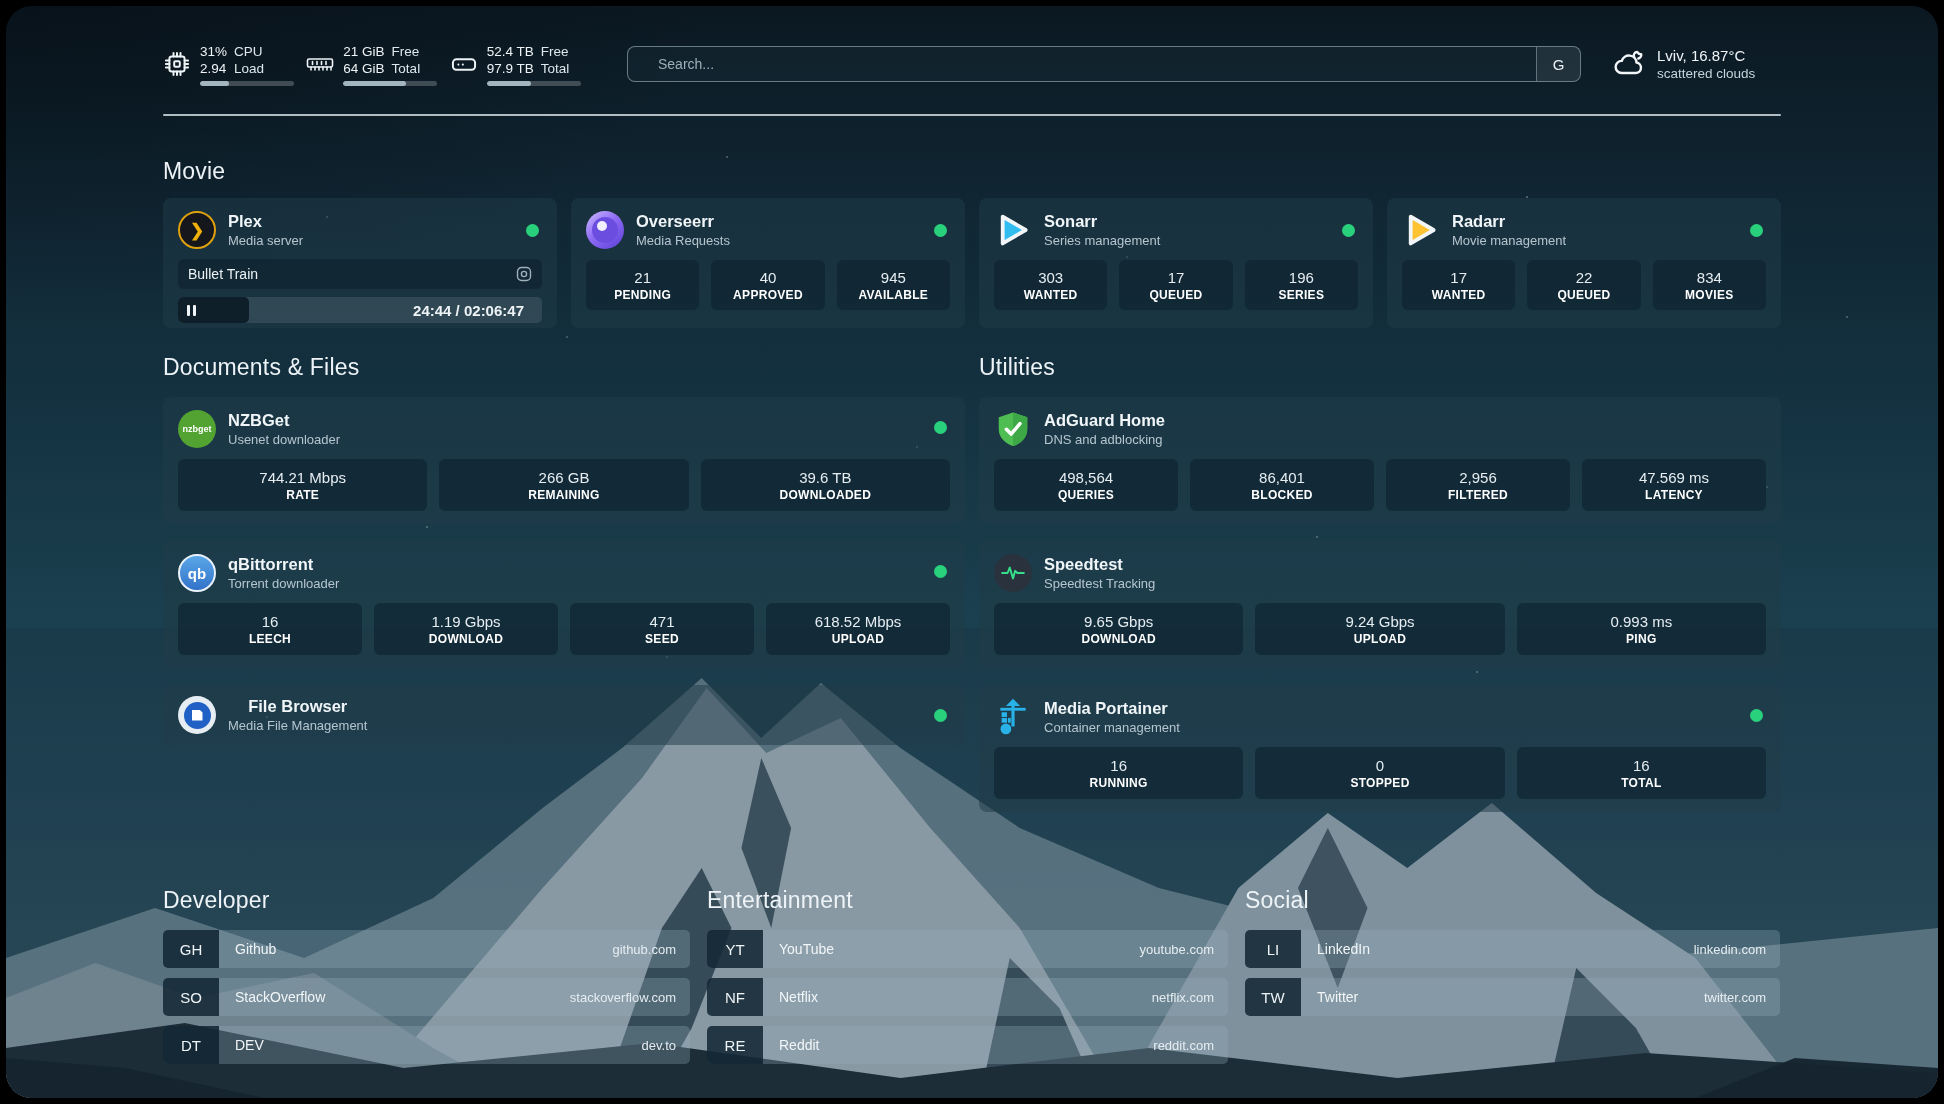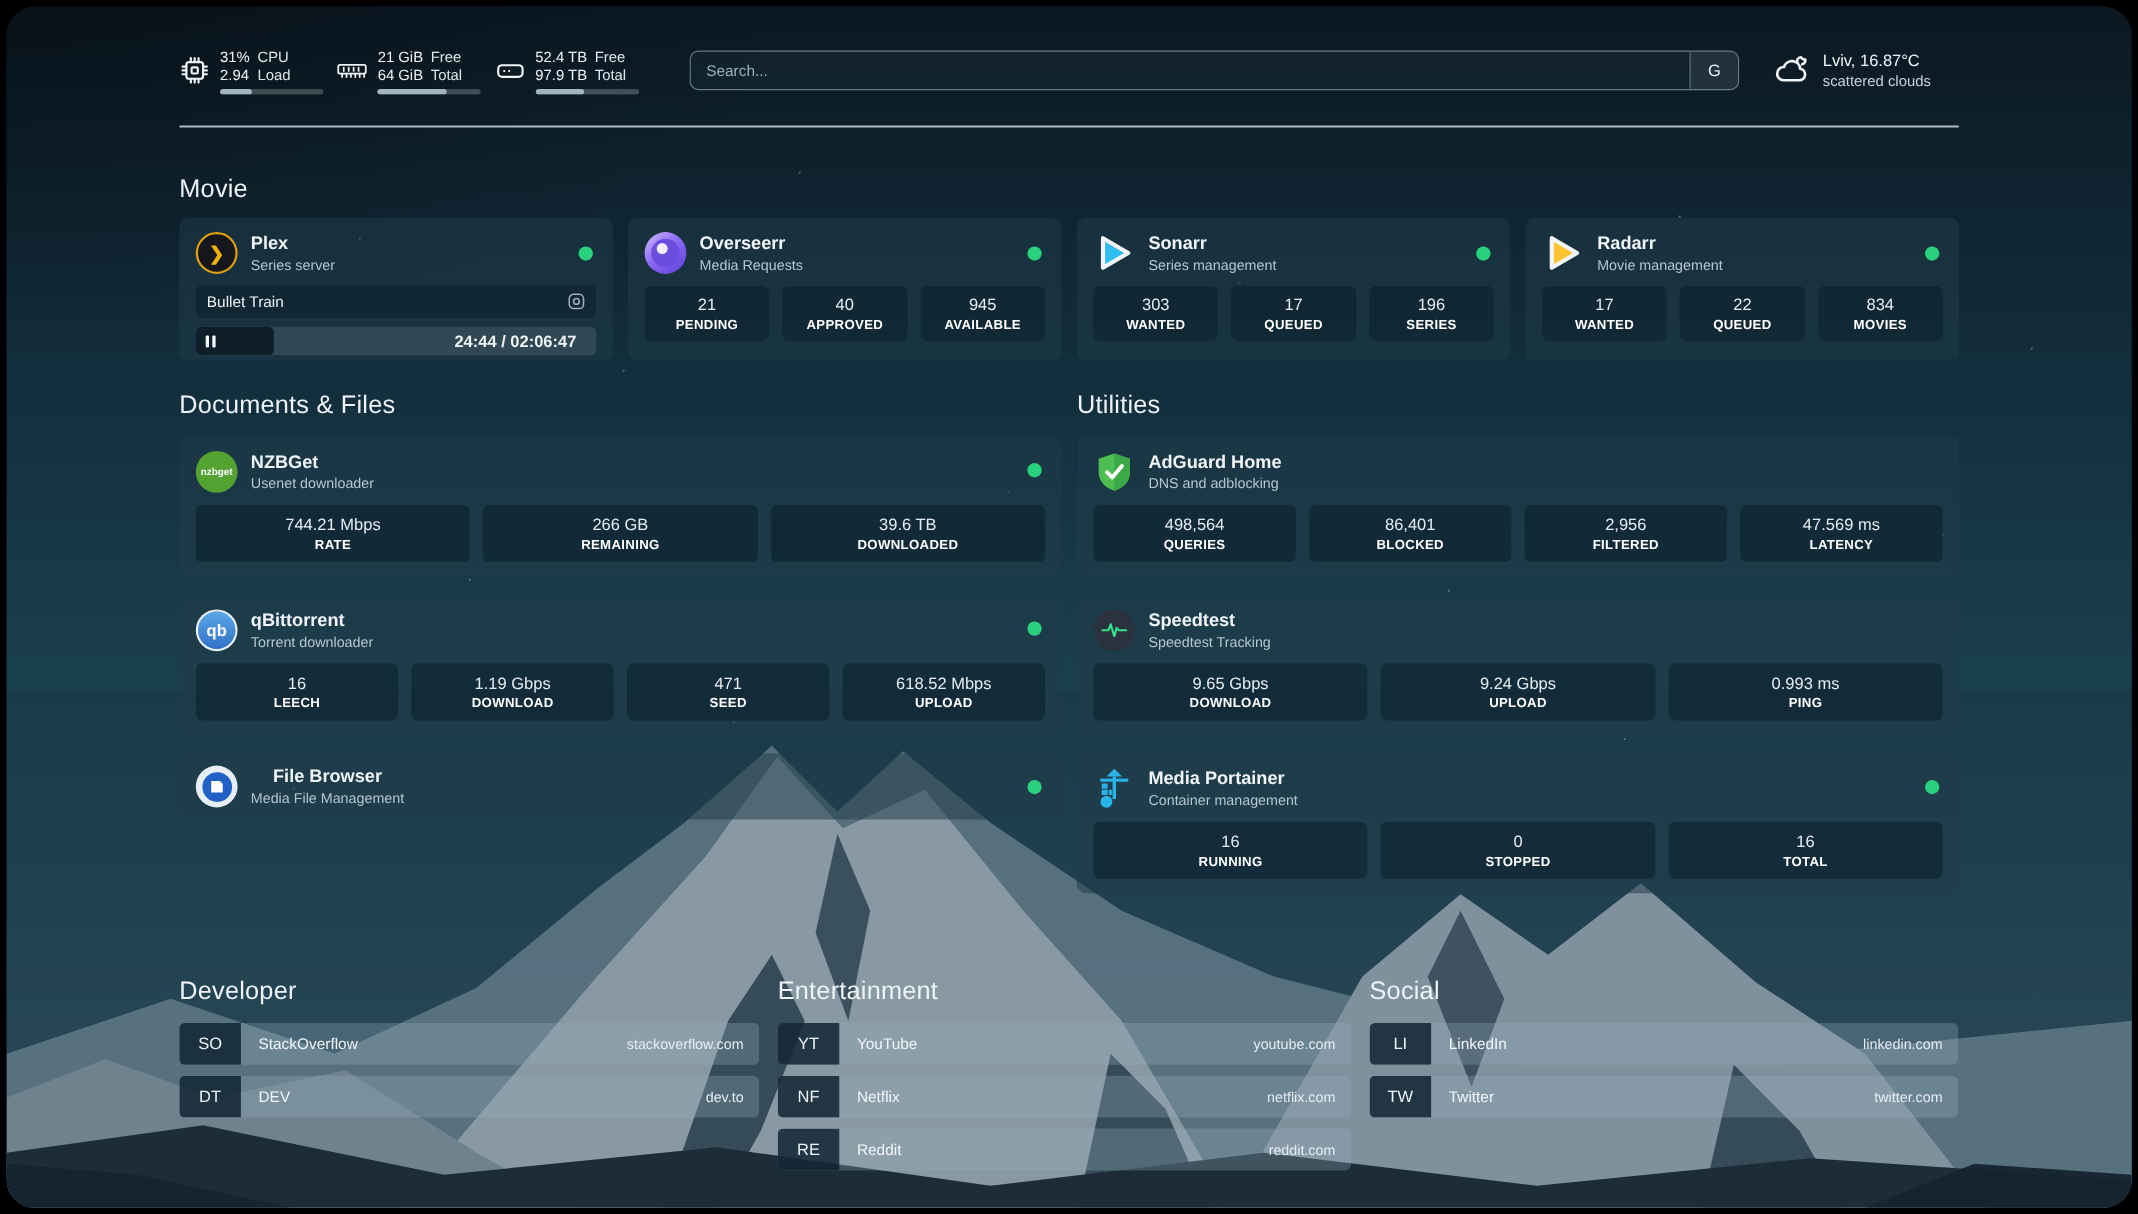--- a/index.html
+++ b/index.html
@@ -31,21 +31,21 @@
   .sys-widgets{ display:flex; width:430px; }
   .sys-widget{ display:flex; align-items:center; width:144px; }
   .sys-icon{ width:28px; height:28px; flex-shrink:0; margin-right:9px; color:#eef3f6; }
   .sys-body{ display:flex; flex-direction:column; }
   .sys-rows{ display:flex; gap:7px; }
   .sys-col{ display:flex; flex-direction:column; font-size:13.5px; line-height:17px; color:#eef3f6; }
   .sys-col.labels{ color:#dde7ec; }
   .sys-bar{ margin-top:4px; width:94px; height:5px; border-radius:3px; background:rgba(255,255,255,.22); overflow:hidden; }
   .bar-fill{ height:100%; border-radius:3px; background:#a3b6c0; }
   .searchbar{ flex:1; margin-left:34px; height:36px; border:1px solid rgba(176,196,208,.55); border-radius:8px;
-    background:rgba(22,40,51,.55); display:flex; align-items:stretch; overflow:hidden; }
+    background:rgba(22,40,51,.55); display:flex; align-items:stretch; overflow:hidden;padding-left:16px; }
   .searchbar input{ flex:1; background:transparent; border:none; outline:none; padding:0 14px;
     font-size:14px; color:#eef3f6; font-family:"Liberation Sans",sans-serif; }
   .searchbar input::placeholder{ color:#9db0ba; }
   .search-engine{ width:44px; border-left:1px solid rgba(176,196,208,.45); background:rgba(255,255,255,.07);
     display:flex; align-items:center; justify-content:center; font-size:15px; color:#e8f0f4; cursor:pointer; }
   .weather{ display:flex; align-items:center; margin-left:30px; width:170px; }
   .weather-icon{ width:36px; height:36px; color:#f2f6f8; margin-right:10px; flex-shrink:0; }
   .weather-line1{ font-size:15px; color:#f0f5f8; line-height:19px; }
   .weather-line2{ font-size:13.5px; color:#c6d3da; line-height:17px; }
 
@@ -238,21 +238,21 @@
     <div class="divider"></div>
 
     <div class="section-heading media-heading">Movie</div>
     <div class="media-row">
 
       <div class="card media-card">
         <div class="card-head">
           <span class="icon-circle icon-plex app-icon">❯</span>
           <div class="head-text">
             <div class="app-name">Plex</div>
-            <div class="app-desc">Series server</div>
+            <div class="app-desc">Media server</div>
           </div>
         </div>
         <span class="status-dot" style="background: rgb(42, 209, 124);"></span>
         <div class="now-row">
           <span class="now-title">Bullet Train</span>
           <svg class="now-media-icon" viewBox="0 0 16 16" fill="none" stroke="currentColor" stroke-width="1.4">
             <rect x="1.5" y="1.5" width="13" height="13" rx="4"></rect>
               <circle cx="8" cy="8" r="2.6"></circle>
           </svg>
         </div>
@@ -520,20 +520,25 @@
           </div>
         </div>
       </div>
     </div>
 
     <div class="links-area">
       <div>
         <div class="section-heading">Developer</div>
         <div class="link-rows">
           <div class="link-row">
+            <span class="link-badge">GH</span>
+            <span class="link-name">Github</span>
+            <span class="link-url">github.com</span>
+          </div>
+          <div class="link-row">
             <span class="link-badge">SO</span>
             <span class="link-name">StackOverflow</span>
             <span class="link-url">stackoverflow.com</span>
           </div>
           <div class="link-row">
             <span class="link-badge">DT</span>
             <span class="link-name">DEV</span>
             <span class="link-url">dev.to</span>
           </div>
         </div>

